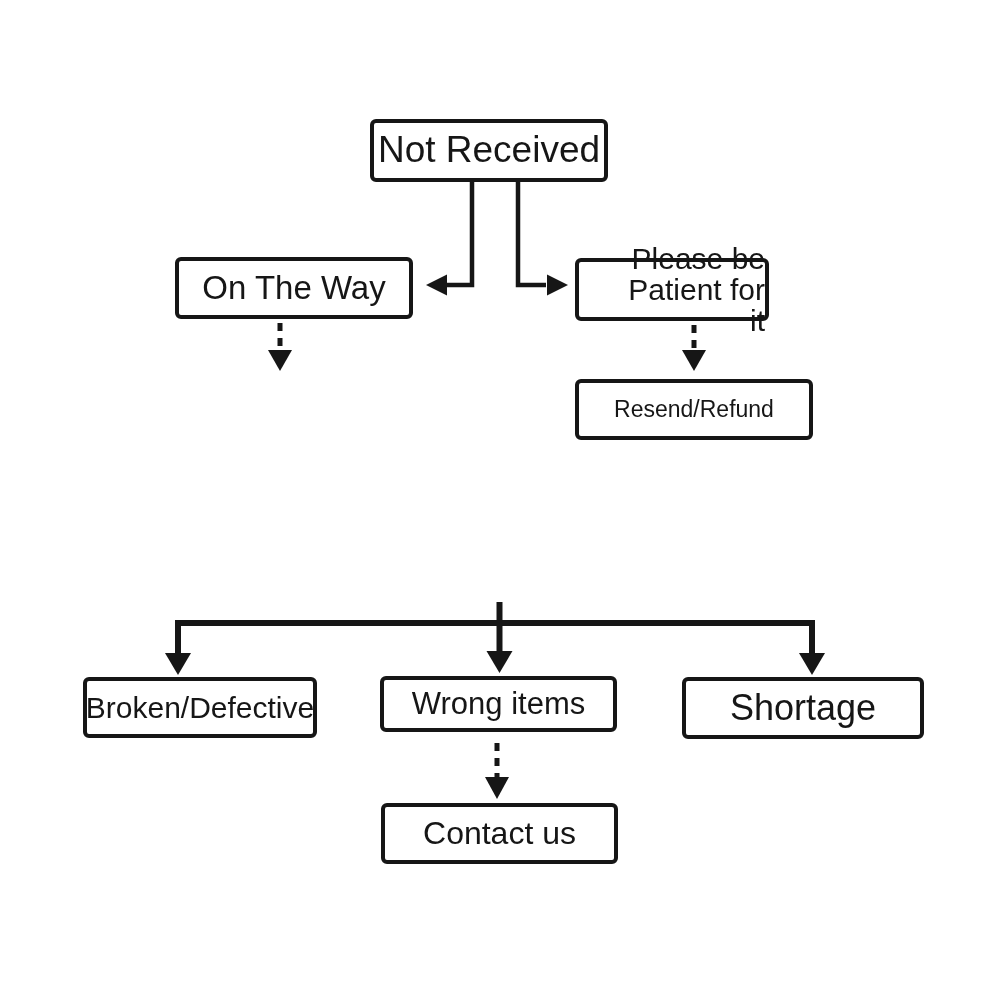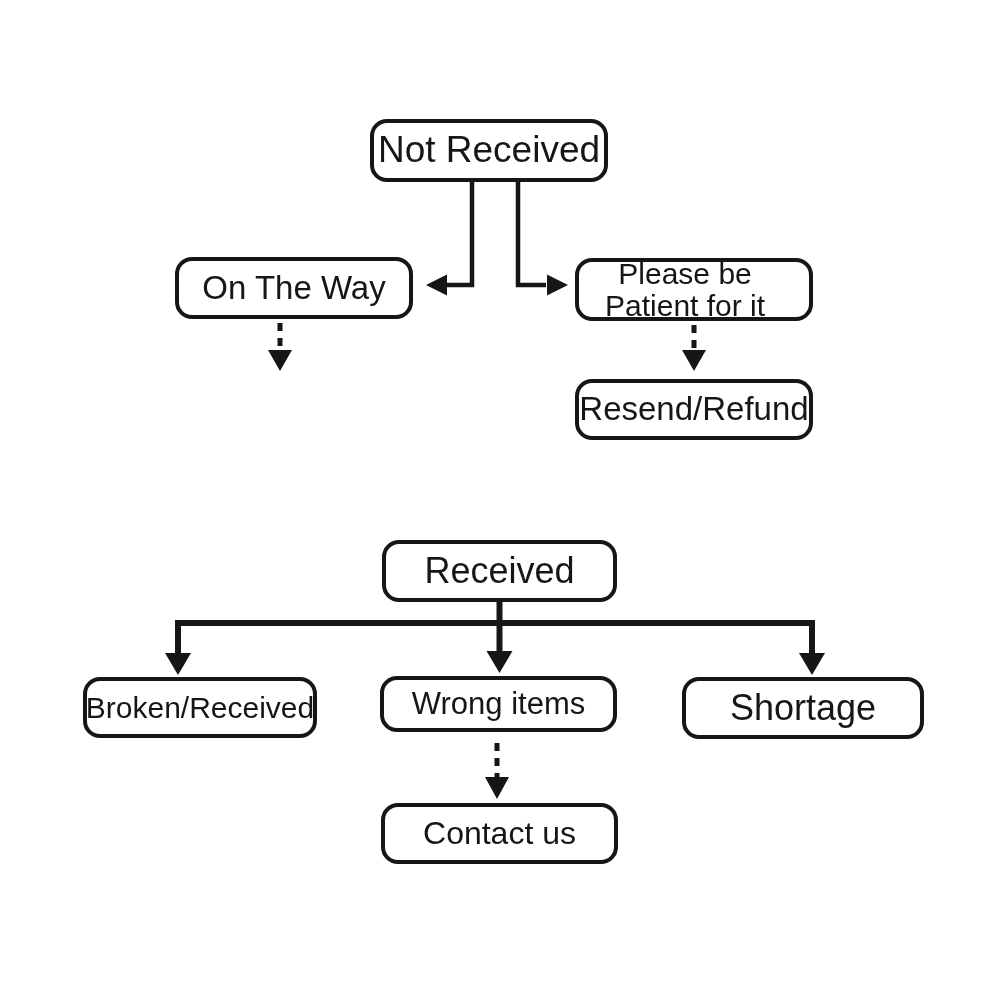--- a/index.html
+++ b/index.html
@@ -19,37 +19,37 @@
     position: absolute;
     left: 0;
     top: 0;
     width: 1000px;
     height: 1000px;
   }
   .node {
     position: absolute;
     box-sizing: border-box;
     border: 4px solid #161616;
-    border-radius: 17px;
+    border-radius: 6px;
     background: #ffffff;
     color: #161616;
     display: flex;
     align-items: center;
     justify-content: center;
     text-align: center;
     line-height: 1.05;
     white-space: pre-line;
   }
   
   .n-not-received   { left: 370px; top: 119px; width: 238px; height: 63px; font-size: 37px; }
   .n-on-the-way     { left: 175px; top: 257px; width: 238px; height: 62px; font-size: 33px; }
-  .n-please-patient { left: 575px; top: 258px; width: 238px; height: 63px; font-size: 30px;
-                      justify-content: flex-start; text-align: center; padding-left: 26px; line-height: 1.04; }
+  .n-please-patient { left: 575px; top: 258px; width: 194px; height: 63px; font-size: 30px;
+                      justify-content: flex-start; text-align: right; padding-left: 26px; line-height: 1.04; }
   .n-returned-lost  { left: 177px; top: 379px; width: 237px; height: 61px; font-size: 33px; }
-  .n-resend-refund  { left: 575px; top: 379px; width: 238px; height: 61px; font-size: 33px; text-align: center; }
+  .n-resend-refund  { left: 575px; top: 379px; width: 238px; height: 61px; font-size: 23px; text-align: center; }
   .n-received       { left: 382px; top: 540px; width: 235px; height: 62px; font-size: 36px; }
   .n-broken         { left: 83px;  top: 677px; width: 234px; height: 61px; font-size: 30px; }
   .n-wrong-items    { left: 380px; top: 676px; width: 237px; height: 56px; font-size: 31px; }
   .n-shortage       { left: 682px; top: 677px; width: 242px; height: 62px; font-size: 36px; }
   .n-contact-us     { left: 381px; top: 803px; width: 237px; height: 61px; font-size: 32px; }
 </style>
 </head>
 <body>
 
 <div class="canvas">
@@ -82,23 +82,22 @@
   <div class="node n-not-received">Not Received</div>
 
   <div class="node n-on-the-way">On The Way</div>
 
   <div class="node n-please-patient">Please be
 Patient for it</div>
 
 
   <div class="node n-resend-refund">Resend/Refund</div>
 
-  <div class="node n-received">Received</div>
 
-  <div class="node n-broken">Broken/Received</div>
+  <div class="node n-broken">Broken/Defective</div>
 
   <div class="node n-wrong-items">Wrong items</div>
 
   <div class="node n-shortage">Shortage</div>
 
   <div class="node n-contact-us">Contact us</div>
 
 </div>
 
 </body></html>

